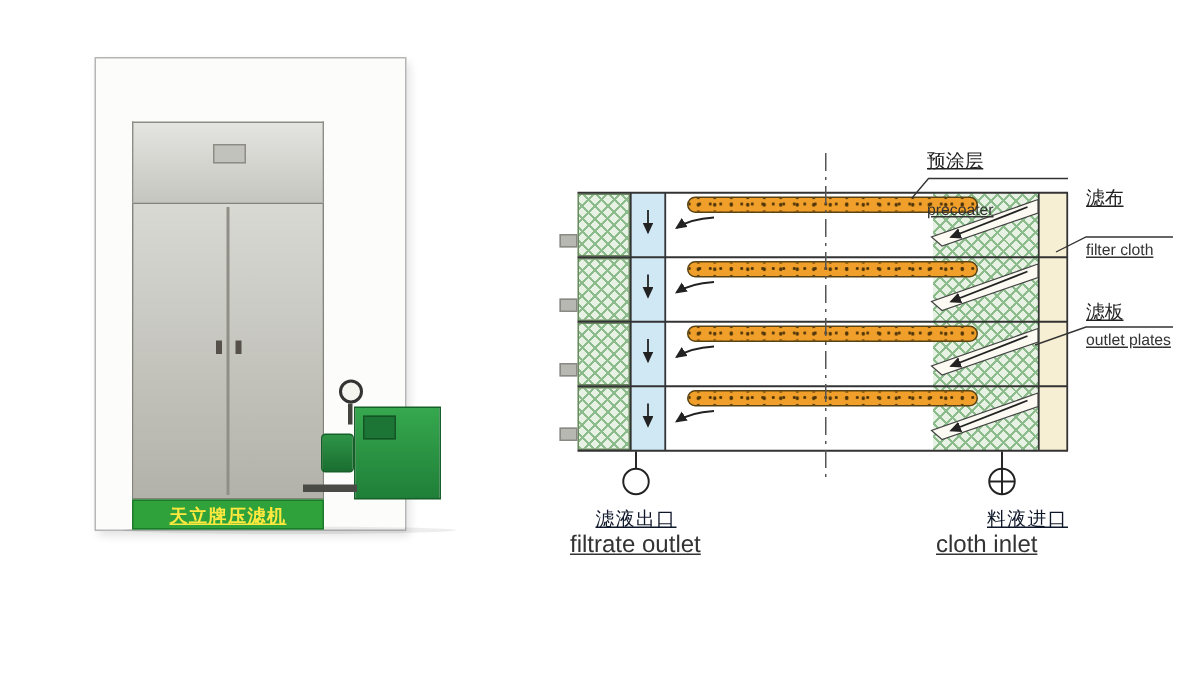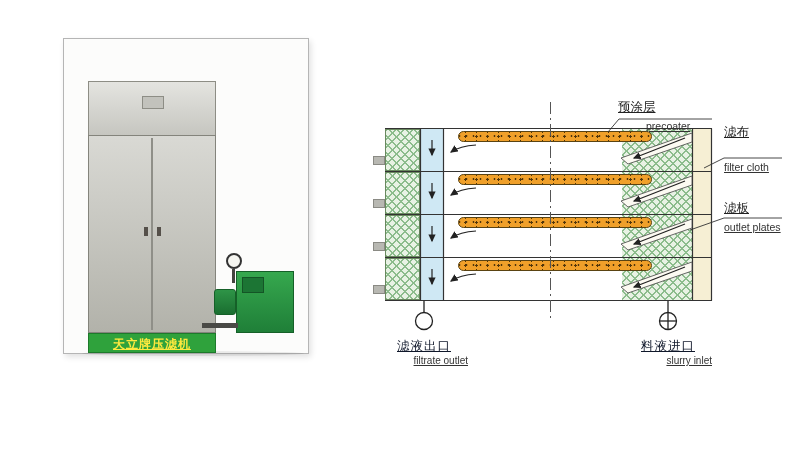--- a/index.html
+++ b/index.html
@@ -5,21 +5,21 @@
   :root{
     --hatch-green:#8cbc8c; --hatch-bg:#e8f2e4; --orange:#f0a02a;
     --blue:#cfe8f4; --cream:#f6efd4; --banner-green:#2fa23c; --label-yellow:#ffe93e;
   }
   *{margin:0;padding:0;box-sizing:border-box;}
   html,body{width:800px;height:450px;background:#ffffff;overflow:hidden;
     font-family:"Liberation Sans","DejaVu Sans",sans-serif;position:relative;}
   .abs{position:absolute;text-decoration:underline;}
 
   
-  #photo{position:absolute;left:63px;top:38px;width:246px;height:316px;
+  #photo{position:absolute;left:63px;top:38px;width:208px;height:316px;
     border:1px solid #b5b5b5;background:#fcfcfb;box-shadow:2px 3px 6px rgba(0,0,0,.12);}
   #photo .abs{position:absolute;}
   .m-head{left:24px;top:42px;width:128px;height:54px;
     background:linear-gradient(180deg,#e4e4e0,#c6c6c0);border:1px solid #8d8d85;border-bottom:none;}
   .m-vent{left:78px;top:57px;width:22px;height:13px;background:#c2c2bc;border:1px solid #8d8d85;}
   .m-body{left:24px;top:96px;width:128px;height:198px;
     background:linear-gradient(180deg,#d9d9d4,#b2b2aa);border:1px solid #84847c;}
   .m-seam{left:87px;top:99px;width:2px;height:192px;background:#8f8f88;}
   .m-handle{width:4px;height:9px;background:#55504a;top:188px;}
   .m-handle.h1{left:80px;} .m-handle.h2{left:93px;}
@@ -54,27 +54,27 @@
       radial-gradient(circle,#50350a 1px,transparent 1.4px),
       radial-gradient(circle,#50350a .8px,transparent 1.2px);
     background-size:11px 5px,7px 6px;background-position:1px 2px,4px 1px;
     border:1px solid #5a4312;border-radius:6px;}
   .strip.r1{top:41px}.strip.r2{top:84px}.strip.r3{top:127px}.strip.r4{top:170px}
   .stub{left:1px;width:12px;height:9px;background:#b8b8b2;border:1px solid #8a8a84;}
   .stub.r1{top:66px}.stub.r2{top:109px}.stub.r3{top:152px}.stub.r4{top:195px}
   #dsvg{position:absolute;left:0;top:0;width:418px;height:302px;}
   .co-zh{font-size:12.5px;color:#222;white-space:nowrap;}
   .co-en{font-size:10.5px;color:#333;white-space:nowrap;}
-  #precoat-zh{left:246px;top:9px;} #precoat-en{left:246px;top:30px;margin-left:28px;}
+  #precoat-zh{left:246px;top:9px;} #precoat-en{left:246px;top:44px;}
   #cloth-zh{left:352px;top:34px;}  #cloth-en{left:352px;top:71px;text-align:center;}
   #plates-zh{left:352px;top:110px;}#plates-en{left:352px;top:131px;}
   .port-zh{font-size:12.5px;color:#0f172a;text-align:center;width:88px;letter-spacing:1px;}
-  .port-en{font-size:10px;color:#333;text-align:right;width:88px;}
+  .port-en{font-size:16px;color:#333;text-align:left;width:88px;}
   #outlet-zh{left:8px;top:248px;} #outlet-en{left:8px;top:265px;}
-  #inlet-zh{left:252px;top:248px;} #inlet-en{left:252px;top:265px;}
+  #inlet-zh{left:252px;top:248px;text-align:right;} #inlet-en{left:252px;top:265px;}
 </style>
 </head>
 <body>
 
 <div id="photo">
   <div class="abs m-head"></div>
   <div class="abs m-vent"></div>
   <div class="abs m-body"></div>
   <div class="abs m-seam"></div>
   <div class="abs m-handle h1"></div>
@@ -164,14 +164,14 @@
 
   <div class="abs co-zh" id="precoat-zh">预涂层</div>
   <div class="abs co-en" id="precoat-en">precoater</div>
   <div class="abs co-zh" id="cloth-zh">滤布</div>
   <div class="abs co-en" id="cloth-en">filter cloth</div>
   <div class="abs co-zh" id="plates-zh">滤板</div>
   <div class="abs co-en" id="plates-en">outlet plates</div>
   <div class="abs port-zh" id="outlet-zh">滤液出口</div>
   <div class="abs port-en" id="outlet-en">filtrate outlet</div>
   <div class="abs port-zh" id="inlet-zh">料液进口</div>
-  <div class="abs port-en" id="inlet-en">slurry inlet</div>
+  <div class="abs port-en" id="inlet-en">cloth inlet</div>
 </div>
 
 </body></html>

